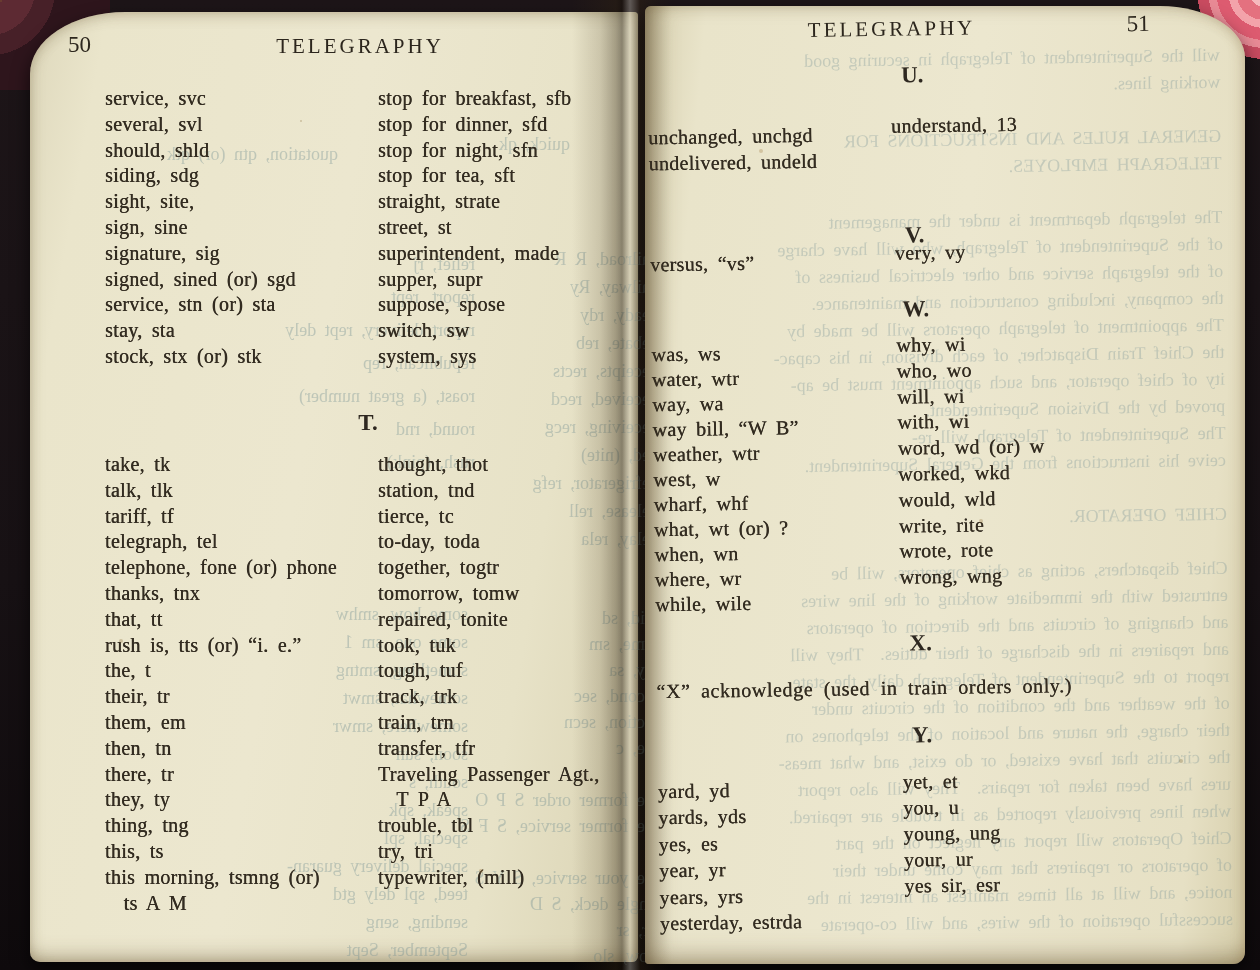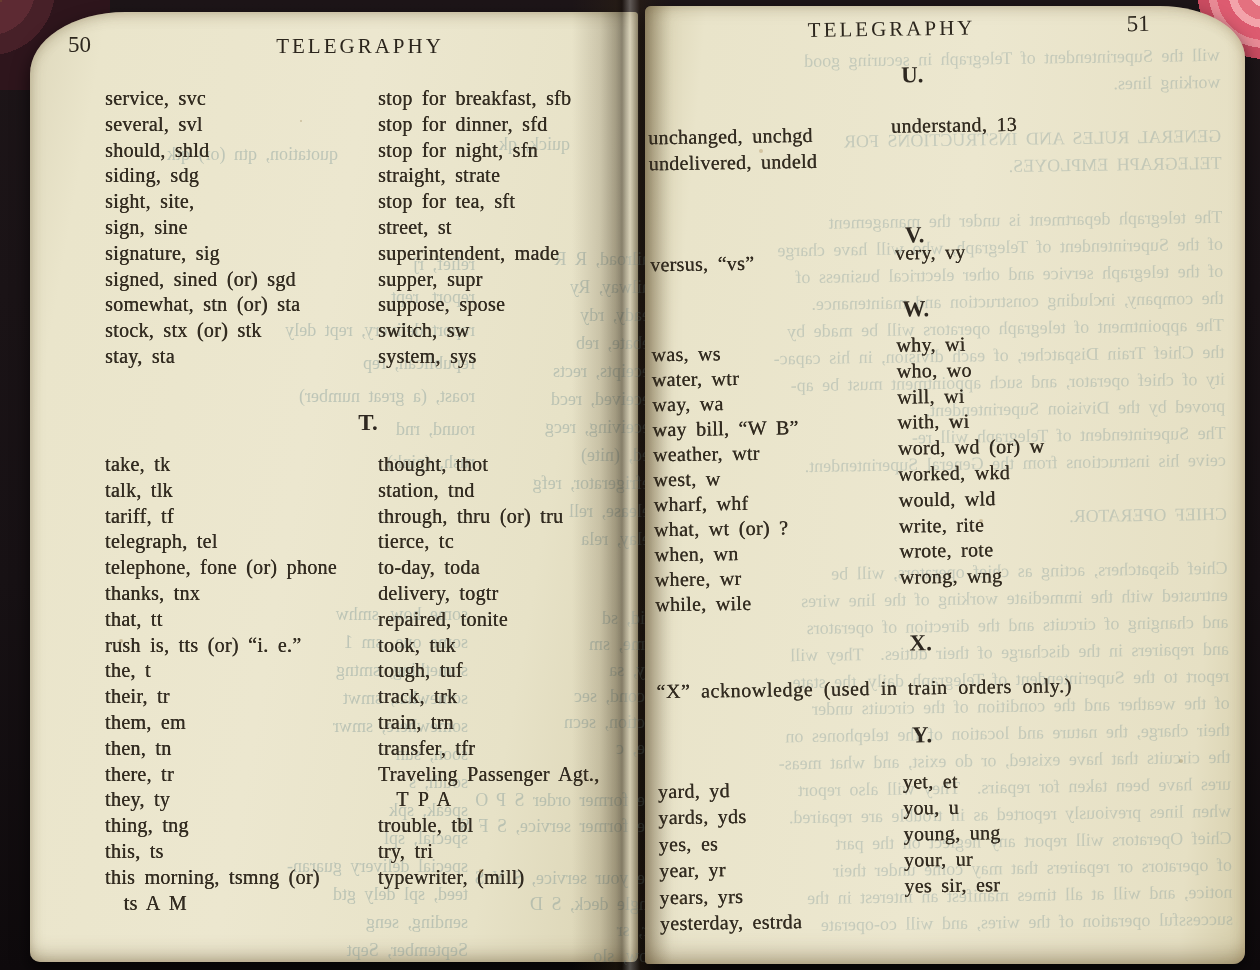--- a/index.html
+++ b/index.html
@@ -127,30 +127,30 @@
 
     <div class="entries" style="left:75px;top:74px;">
         <div class="entry">service, svc</div>
         <div class="entry">several, svl</div>
         <div class="entry">should, shld</div>
         <div class="entry">siding, sdg</div>
         <div class="entry">sight, site,</div>
         <div class="entry">sign, sine</div>
         <div class="entry">signature, sig</div>
         <div class="entry">signed, sined (or) sgd</div>
-        <div class="entry">somewhat, stn (or) sta</div>
+        <div class="entry">service, stn (or) sta</div>
+        <div class="entry">stay, sta</div>
         <div class="entry">stock, stx (or) stk</div>
-        <div class="entry">stay, sta</div>
       </div>
     <div class="entries" style="left:348px;top:74px;">
         <div class="entry">stop for breakfast, sfb</div>
         <div class="entry">stop for dinner, sfd</div>
         <div class="entry">stop for night, sfn</div>
+        <div class="entry">stop for tea, sft</div>
         <div class="entry">straight, strate</div>
-        <div class="entry">stop for tea, sft</div>
         <div class="entry">street, st</div>
         <div class="entry">superintendent, made</div>
         <div class="entry">supper, supr</div>
         <div class="entry">suppose, spose</div>
         <div class="entry">switch, sw</div>
         <div class="entry">system, sys</div>
       </div>
 
     <div class="heading-letter" style="left:298px;top:398px;width:80px;">T.</div>
 
@@ -170,24 +170,24 @@
         <div class="entry">there, tr</div>
         <div class="entry">they, ty</div>
         <div class="entry">thing, tng</div>
         <div class="entry">this, ts</div>
         <div class="entry">this morning, tsmng (or)</div>
         <div class="entry">  ts A M</div>
       </div>
     <div class="entries" style="left:348px;top:440px;">
         <div class="entry">thought, thot</div>
         <div class="entry">station, tnd</div>
-        <div class="entry">through, thru (or) tru</div>
         <div class="entry">tierce, tc</div>
         <div class="entry">to-day, toda</div>
-        <div class="entry">delivery, togtr</div>
+        <div class="entry">together, togtr</div>
+        <div class="entry">tomorrow, tomw</div>
         <div class="entry">repaired, tonite</div>
         <div class="entry">took, tuk</div>
         <div class="entry">tough, tuf</div>
         <div class="entry">track, trk</div>
         <div class="entry">train, trn</div>
         <div class="entry">transfer, tfr</div>
         <div class="entry">Traveling Passenger Agt.,</div>
         <div class="entry">  T P A</div>
         <div class="entry">trouble, tbl</div>
         <div class="entry">try, tri</div>

